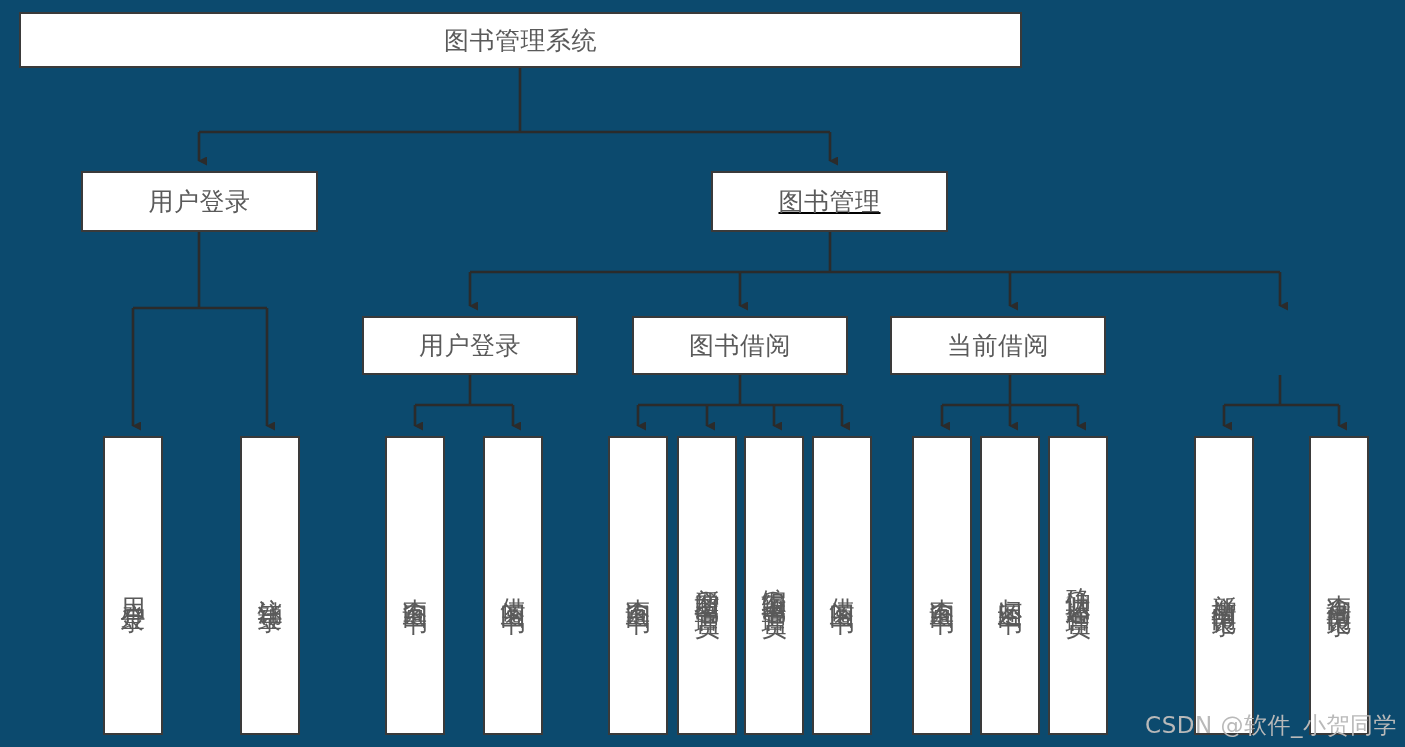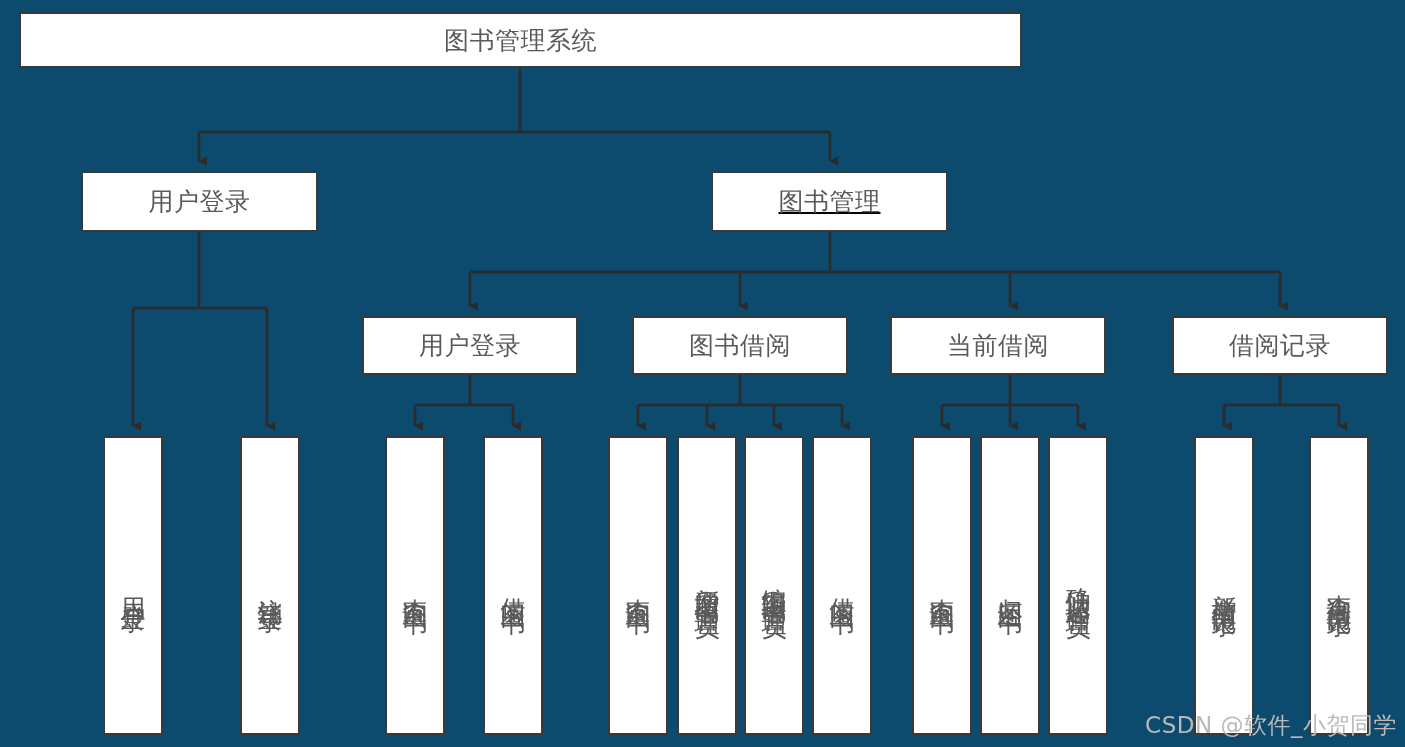--- a/index.html
+++ b/index.html
@@ -145,23 +145,20 @@
 
   <div class="node horiz" style="left:362px; top:316px; width:216px; height:59px;">
     <span class="node-label">用户登录</span>
   </div>
   <div class="node horiz" style="left:632px; top:316px; width:216px; height:59px;">
     <span class="node-label">图书借阅</span>
   </div>
   <div class="node horiz" style="left:890px; top:316px; width:216px; height:59px;">
     <span class="node-label">当前借阅</span>
   </div>
-  <div class="node horiz" style="left:1172px; top:316px; width:216px; height:59px;">
-    <span class="node-label">借阅记录</span>
-  </div>
 
   <div class="node vert" style="left:103px; top:436px; width:60px; height:299px;">
     <span class="node-label">用户登录</span>
   </div>
   <div class="node vert" style="left:240px; top:436px; width:60px; height:299px;">
     <span class="node-label">注销登录</span>
   </div>
 
   <div class="node vert" style="left:385px; top:436px; width:60px; height:299px;">
     <span class="node-label">查询图书</span>

